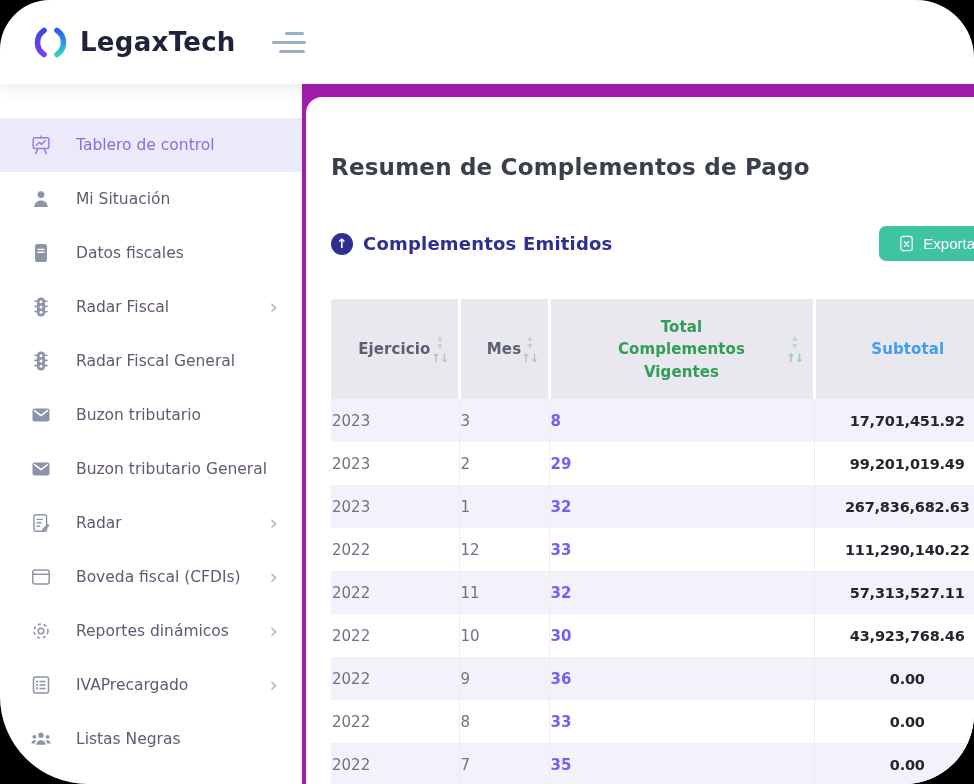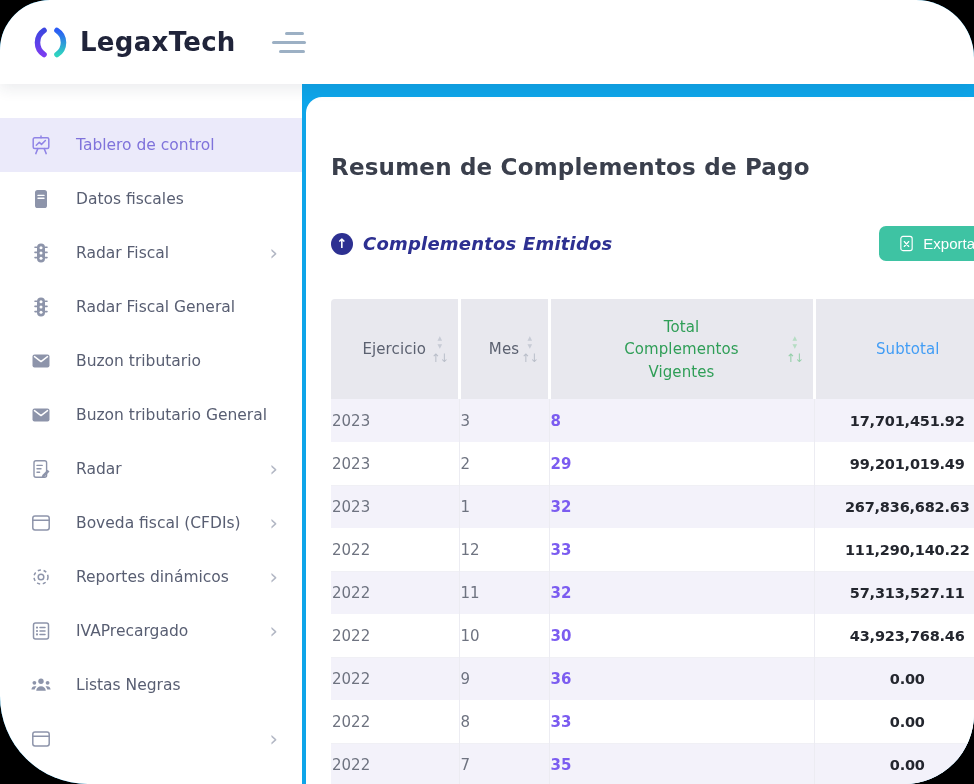--- a/index.html
+++ b/index.html
@@ -1,19 +1,19 @@
 <!DOCTYPE html>
 <html><head>
 <meta charset="utf-8">
 <style>
   html,body{margin:0;padding:0;background:#000;}
   *{box-sizing:border-box;}
   .stage{width:974px;height:784px;position:relative;background:#000;overflow:hidden;
          font-family:"DejaVu Sans","Liberation Sans",sans-serif;}
-  .window{position:absolute;inset:0;border-radius:50px 58px 70px 88px;overflow:hidden;background:#0ea5e9;}
+  .window{position:absolute;inset:0;border-radius:50px 58px 70px 88px;overflow:hidden;background:#a21caf;}
 
   
   .topbar{height:84px;background:#fff;display:flex;align-items:center;padding-left:32px;
           position:relative;z-index:5;box-shadow:0 5px 14px rgba(35,40,65,.09);}
   .logo{display:flex;align-items:center;gap:11px;}
   .logo-mark svg{width:37px;height:37px;display:block;}
   .logo-text{font-size:26px;font-weight:700;color:#20243a;letter-spacing:.3px;}
   .menu-btn{margin-left:30px;display:flex;flex-direction:column;gap:6px;width:40px;cursor:pointer;padding:4px;}
   .menu-line{height:3px;border-radius:2px;background:#9cb0c4;}
   .menu-line.l1{width:19px;margin-left:15px;}
@@ -33,29 +33,29 @@
   .side-item.active .icon{color:#9084e6;}
 
   .main{flex:1;padding:13px 0 0 4px;min-width:0;}
   .card{background:#fff;border-radius:16px 0 0 0;width:694px;height:687px;padding:42px 0 0 25px;}
 
   .page-title{font-size:23px;font-weight:600;color:#3a3f4c;letter-spacing:.2px;}
   .section-row{margin-top:46px;width:669px;display:flex;align-items:center;justify-content:space-between;}
   .section-left{display:flex;align-items:center;gap:10px;}
   .sec-icon{width:22px;height:22px;border-radius:50%;background:#2d3091;color:#fff;display:flex;
             align-items:center;justify-content:center;font-size:13px;font-weight:700;cursor:pointer;flex:none;}
-  .section-title{font-size:18px;font-weight:700;color:#2d3091;letter-spacing:.2px;white-space:nowrap;font-style:italic;}
+  .section-title{font-size:18px;font-weight:700;color:#2d3091;letter-spacing:.2px;white-space:nowrap;}
   .export-btn{display:flex;align-items:center;gap:9px;background:#3ec3a3;color:#fff;font-size:15px;
               font-weight:500;padding:9px 20px;border-radius:7px;border:none;cursor:pointer;white-space:nowrap;}
   .export-btn svg{width:15px;height:17px;display:block;}
 
   
   .table-wrap{margin-top:38px;width:669px;}
   table{border-collapse:collapse;table-layout:fixed;width:669px;}
-  th{background:#e8e8ee;height:100px;position:relative;font-size:15px;font-weight:400;
+  th{background:#e8e8ee;height:100px;position:relative;font-size:15px;font-weight:700;
      border-right:3px solid #fff;vertical-align:middle;text-align:center;cursor:pointer;}
   th:last-child{border-right:none;cursor:default;}
   th:first-child{border-radius:4px 0 0 0;}
   .hlabel{display:block;margin:0 auto;max-width:150px;line-height:1.5;letter-spacing:.1px;}
   .sorts{position:absolute;right:9px;top:50%;transform:translateY(-50%);display:flex;
          flex-direction:column;align-items:center;cursor:pointer;}
   .carets{font-size:6px;line-height:1.2;color:#c7cbd5;text-align:center;}
   .updown{font-size:11.5px;line-height:1;color:#b9bec9;margin-top:4px;letter-spacing:-1px;}
   .sorts.green .carets{color:#b5ddc3;}
   .sorts.green .updown{color:#93cfa8;}
@@ -110,20 +110,29 @@
                 <rect x="3.2" y="3.8" width="15.6" height="10.8" rx="1.5"></rect>
                 <path d="M7.8 14.6l-2 5M14.2 14.6l2 5"></path>
                 <path d="M6.3 11.2l3-3 2.2 2.2 3.9-3.9"></path>
               </svg>
             </span>
             <span class="side-label">Tablero de control</span>
           </div>
           <div class="side-item">
             <span class="icon">
               <svg viewBox="0 0 22 22" fill="currentColor">
+                <circle cx="11" cy="6.6" r="3.4"></circle>
+                <path d="M4.2 19c.4-4.2 3.1-6.4 6.8-6.4s6.4 2.2 6.8 6.4z"></path>
+              </svg>
+            </span>
+            <span class="side-label">Mi Situación</span>
+          </div>
+          <div class="side-item">
+            <span class="icon">
+              <svg viewBox="0 0 22 22" fill="currentColor">
                 <path d="M5 4.6A2.6 2.6 0 0 1 7.6 2h6.8A2.6 2.6 0 0 1 17 4.6v12.8a2.6 2.6 0 0 1-2.6 2.6H7.6A2.6 2.6 0 0 1 5 17.4z"></path>
                 <path d="M8 7.4h6M8 10.2h6" stroke="#fff" stroke-width="1.4" stroke-linecap="round"></path>
               </svg>
             </span>
             <span class="side-label">Datos fiscales</span>
           </div>
           <div class="side-item">
             <span class="icon">
               <svg viewBox="0 0 22 22" fill="currentColor">
                 <rect x="7" y="1.6" width="8" height="18.8" rx="4"></rect>

